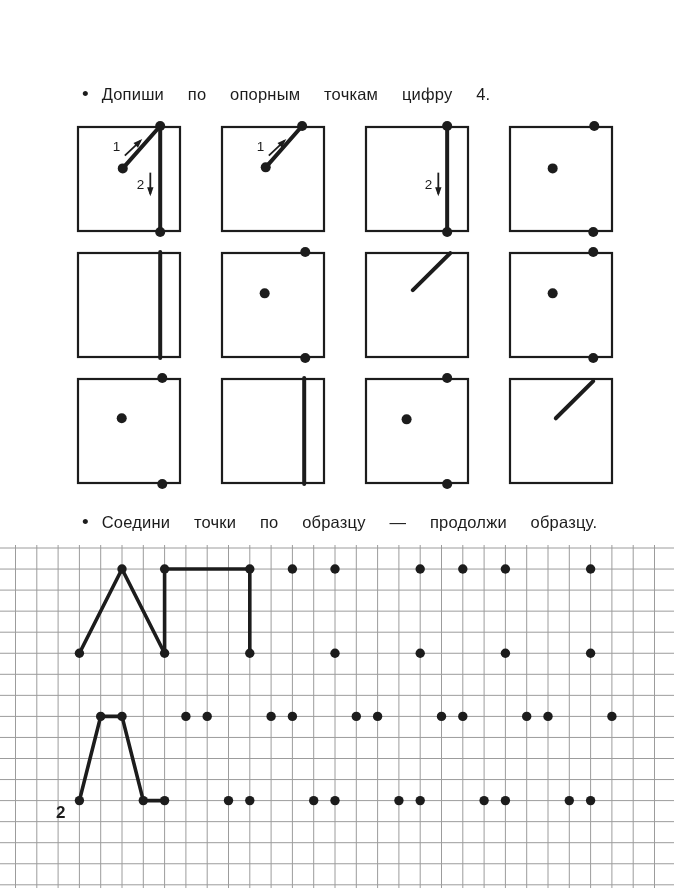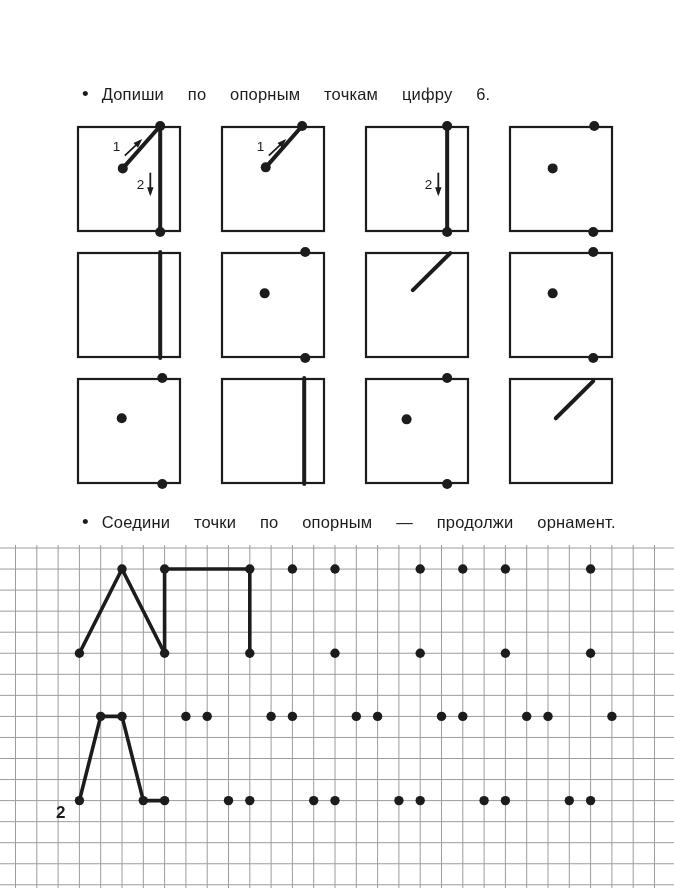--- a/index.html
+++ b/index.html
@@ -20,21 +20,21 @@
   #ornament{position:absolute;left:0;top:545px;display:block;}
   .page-number{position:absolute;left:56px;top:803px;font-size:17px;font-weight:bold;}
 </style>
 </head>
 <body>
 
 <div class="page">
 
   <div class="task-line t1">
     <span class="bullet">•</span>
-    <span class="task-text">Допиши по опорным точкам цифру 6.</span>
+    <span class="task-text">Допиши по опорным точкам цифру 4.</span>
   </div>
 
   <div class="squares-grid" id="squares">
       <svg width="104" height="106" class="square">
         <rect x="1" y="1" width="102" height="104" fill="none" stroke="#1c1c1c" stroke-width="2.2"></rect>
         <line x1="45.76" y1="42.400000000000006" x2="83.2" y2="0" stroke="#1c1c1c" stroke-width="4" stroke-linecap="round"></line>
         <line x1="83.2" y1="0" x2="83.2" y2="106" stroke="#1c1c1c" stroke-width="4" stroke-linecap="round"></line>
         <circle cx="83.2" cy="0" r="5" fill="#1c1c1c"></circle>
         <circle cx="45.76" cy="42.400000000000006" r="5" fill="#1c1c1c"></circle>
         <circle cx="83.2" cy="106" r="5" fill="#1c1c1c"></circle>
@@ -106,21 +106,21 @@
         <circle cx="82.16" cy="106" r="5" fill="#1c1c1c"></circle>
       </svg>
       <svg width="104" height="106" class="square">
         <rect x="1" y="1" width="102" height="104" fill="none" stroke="#1c1c1c" stroke-width="2.2"></rect>
         <line x1="46.800000000000004" y1="40.28" x2="84.24000000000001" y2="3.1799999999999997" stroke="#1c1c1c" stroke-width="4" stroke-linecap="round"></line>
       </svg>
     </div>
 
   <div class="task-line t2">
     <span class="bullet">•</span>
-    <span class="task-text">Соедини точки по опорным — продолжи орнамент.</span>
+    <span class="task-text">Соедини точки по образцу — продолжи образцу.</span>
   </div>
 
   <svg id="ornament" width="674" height="343" viewBox="0 0 674 343">
       <line x1="0" y1="3" x2="674" y2="3" stroke="#9c9c9c" stroke-width="1"></line>
       <line x1="0" y1="24.05" x2="674" y2="24.05" stroke="#9c9c9c" stroke-width="1"></line>
       <line x1="0" y1="45.1" x2="674" y2="45.1" stroke="#9c9c9c" stroke-width="1"></line>
       <line x1="0" y1="66.15" x2="674" y2="66.15" stroke="#9c9c9c" stroke-width="1"></line>
       <line x1="0" y1="87.2" x2="674" y2="87.2" stroke="#9c9c9c" stroke-width="1"></line>
       <line x1="0" y1="108.25" x2="674" y2="108.25" stroke="#9c9c9c" stroke-width="1"></line>
       <line x1="0" y1="129.3" x2="674" y2="129.3" stroke="#9c9c9c" stroke-width="1"></line>

